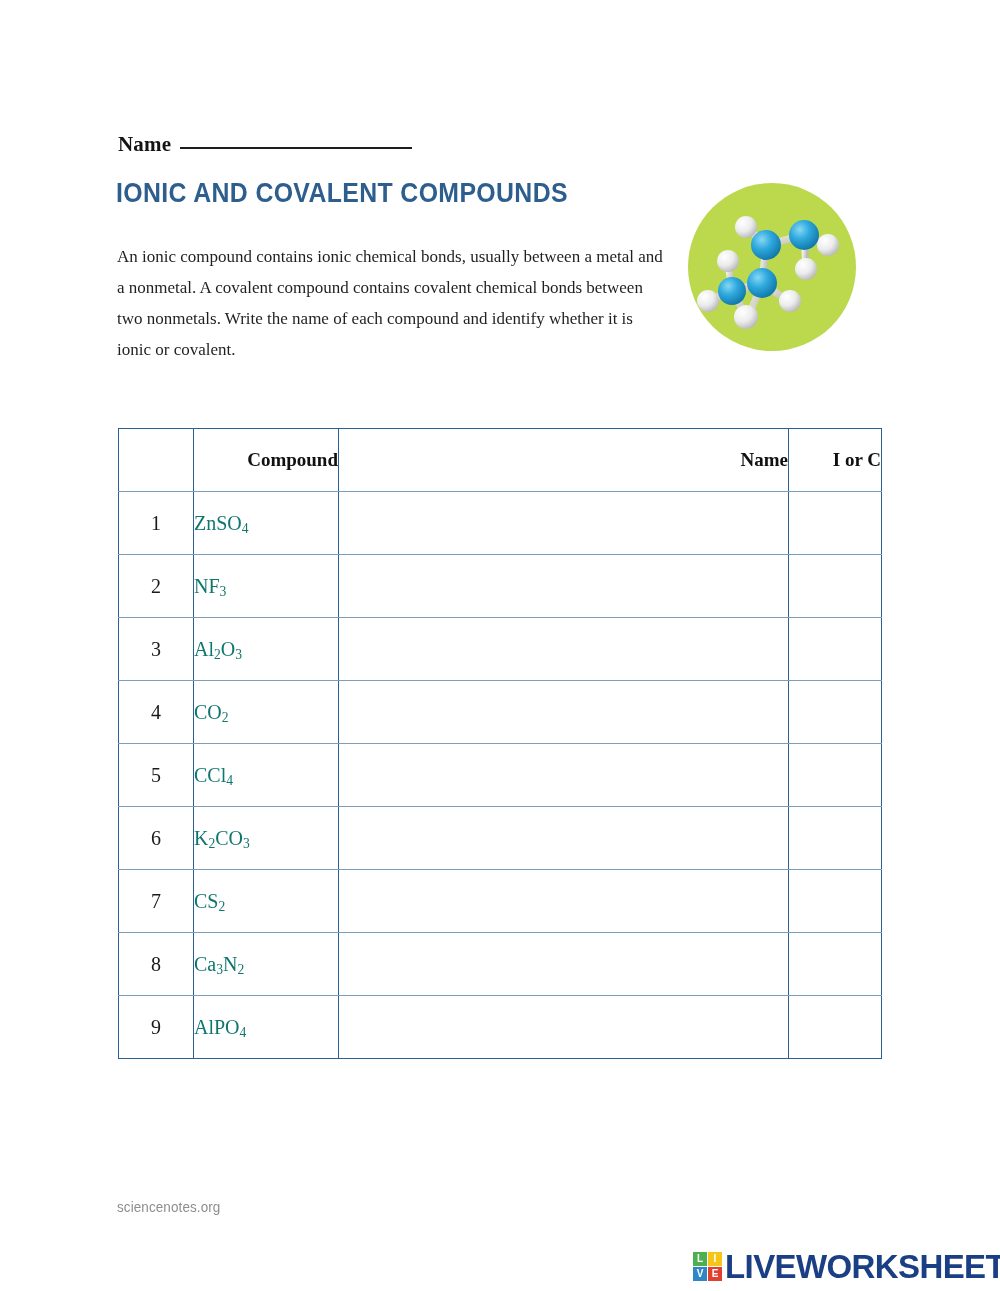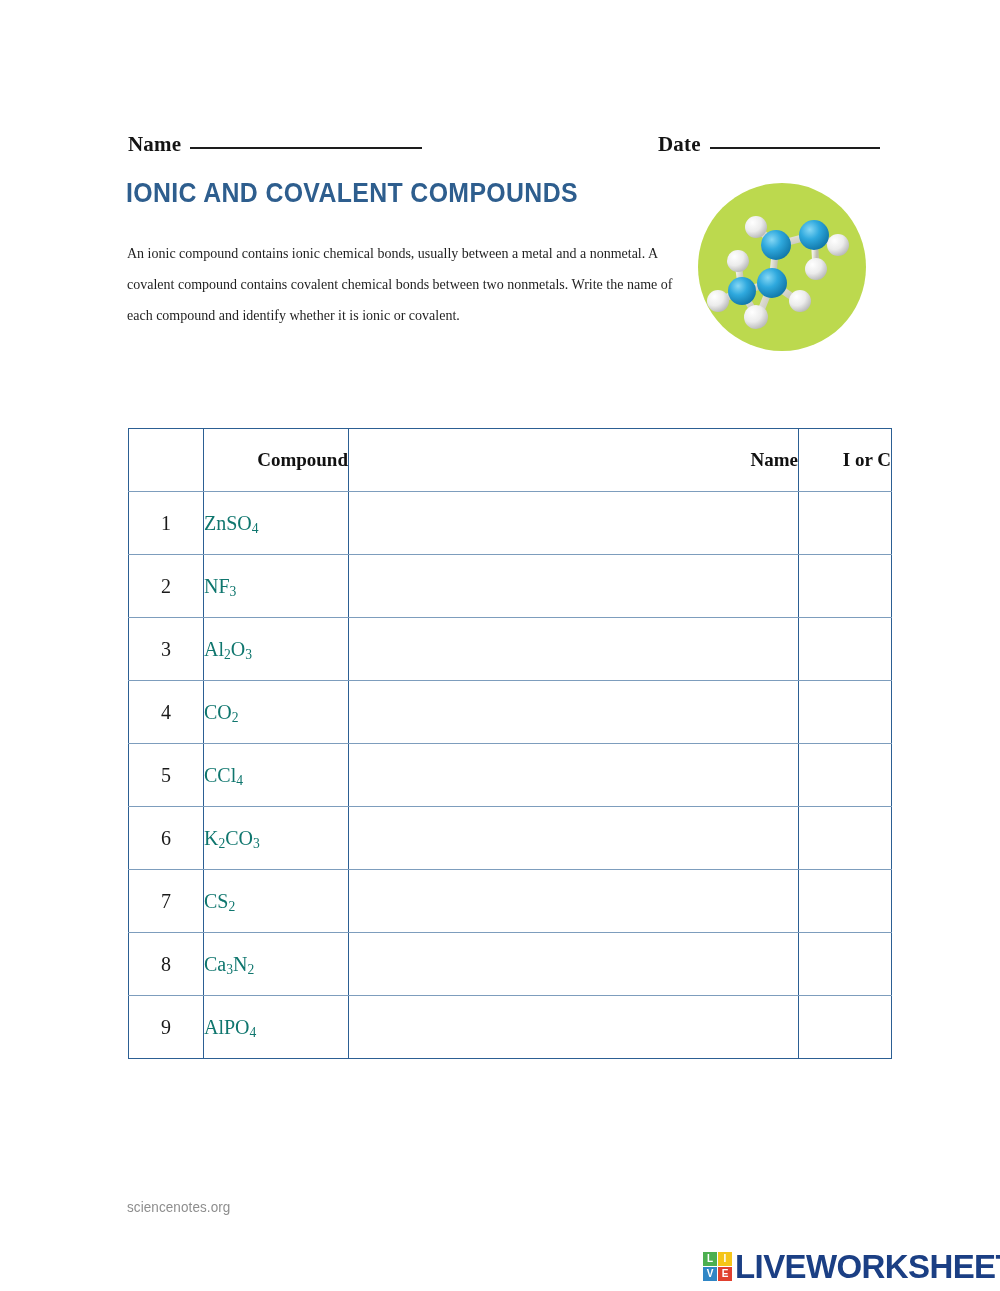--- a/index.html
+++ b/index.html
@@ -14,21 +14,20 @@
     position: relative;
     font-family: "Liberation Serif", serif;
     color: #1a1a1a;
     overflow: hidden;
   }
 
   .page {
     position: absolute;
     inset: 0;
     background: #ffffff;
-    margin-left: 10px;
   }
 
   
   .namedate {
     position: absolute;
     left: 118px;
     top: 132px;
     width: 764px;
     height: 30px;
   }
@@ -72,21 +71,21 @@
     white-space: nowrap;
   }
 
   
   .intro {
     position: absolute;
     left: 117px;
     top: 224px;
     width: 552px;
     font-family: "Liberation Serif", serif;
-    font-size: 14px;
+    font-size: 17px;
     line-height: 31px;
     color: #1f1f1f;
   }
 
   
   .molecule-badge {
     position: absolute;
     left: 688px;
     top: 183px;
     width: 168px;
@@ -219,24 +218,20 @@
 </style>
 </head>
 <body>
 
 <div class="page">
 
   <div class="namedate">
     <div class="field field-name">
       <span class="field-label">Name</span>
       <span class="field-rule rule-name"></span>
-    </div>
-    <div class="field field-date">
-      <span class="field-label">Date</span>
-      <span class="field-rule rule-date"></span>
     </div>
   </div>
 
   <div class="title">IONIC AND COVALENT COMPOUNDS</div>
 
   <p class="intro">An ionic compound contains ionic chemical bonds, usually between a metal and a nonmetal. A covalent compound contains covalent chemical bonds between two nonmetals. Write the name of each compound and identify whether it is ionic or covalent.</p>
 
   <div class="molecule-badge">
     <div class="disc"></div>
     <svg viewBox="0 0 168 168" width="168" height="168">

